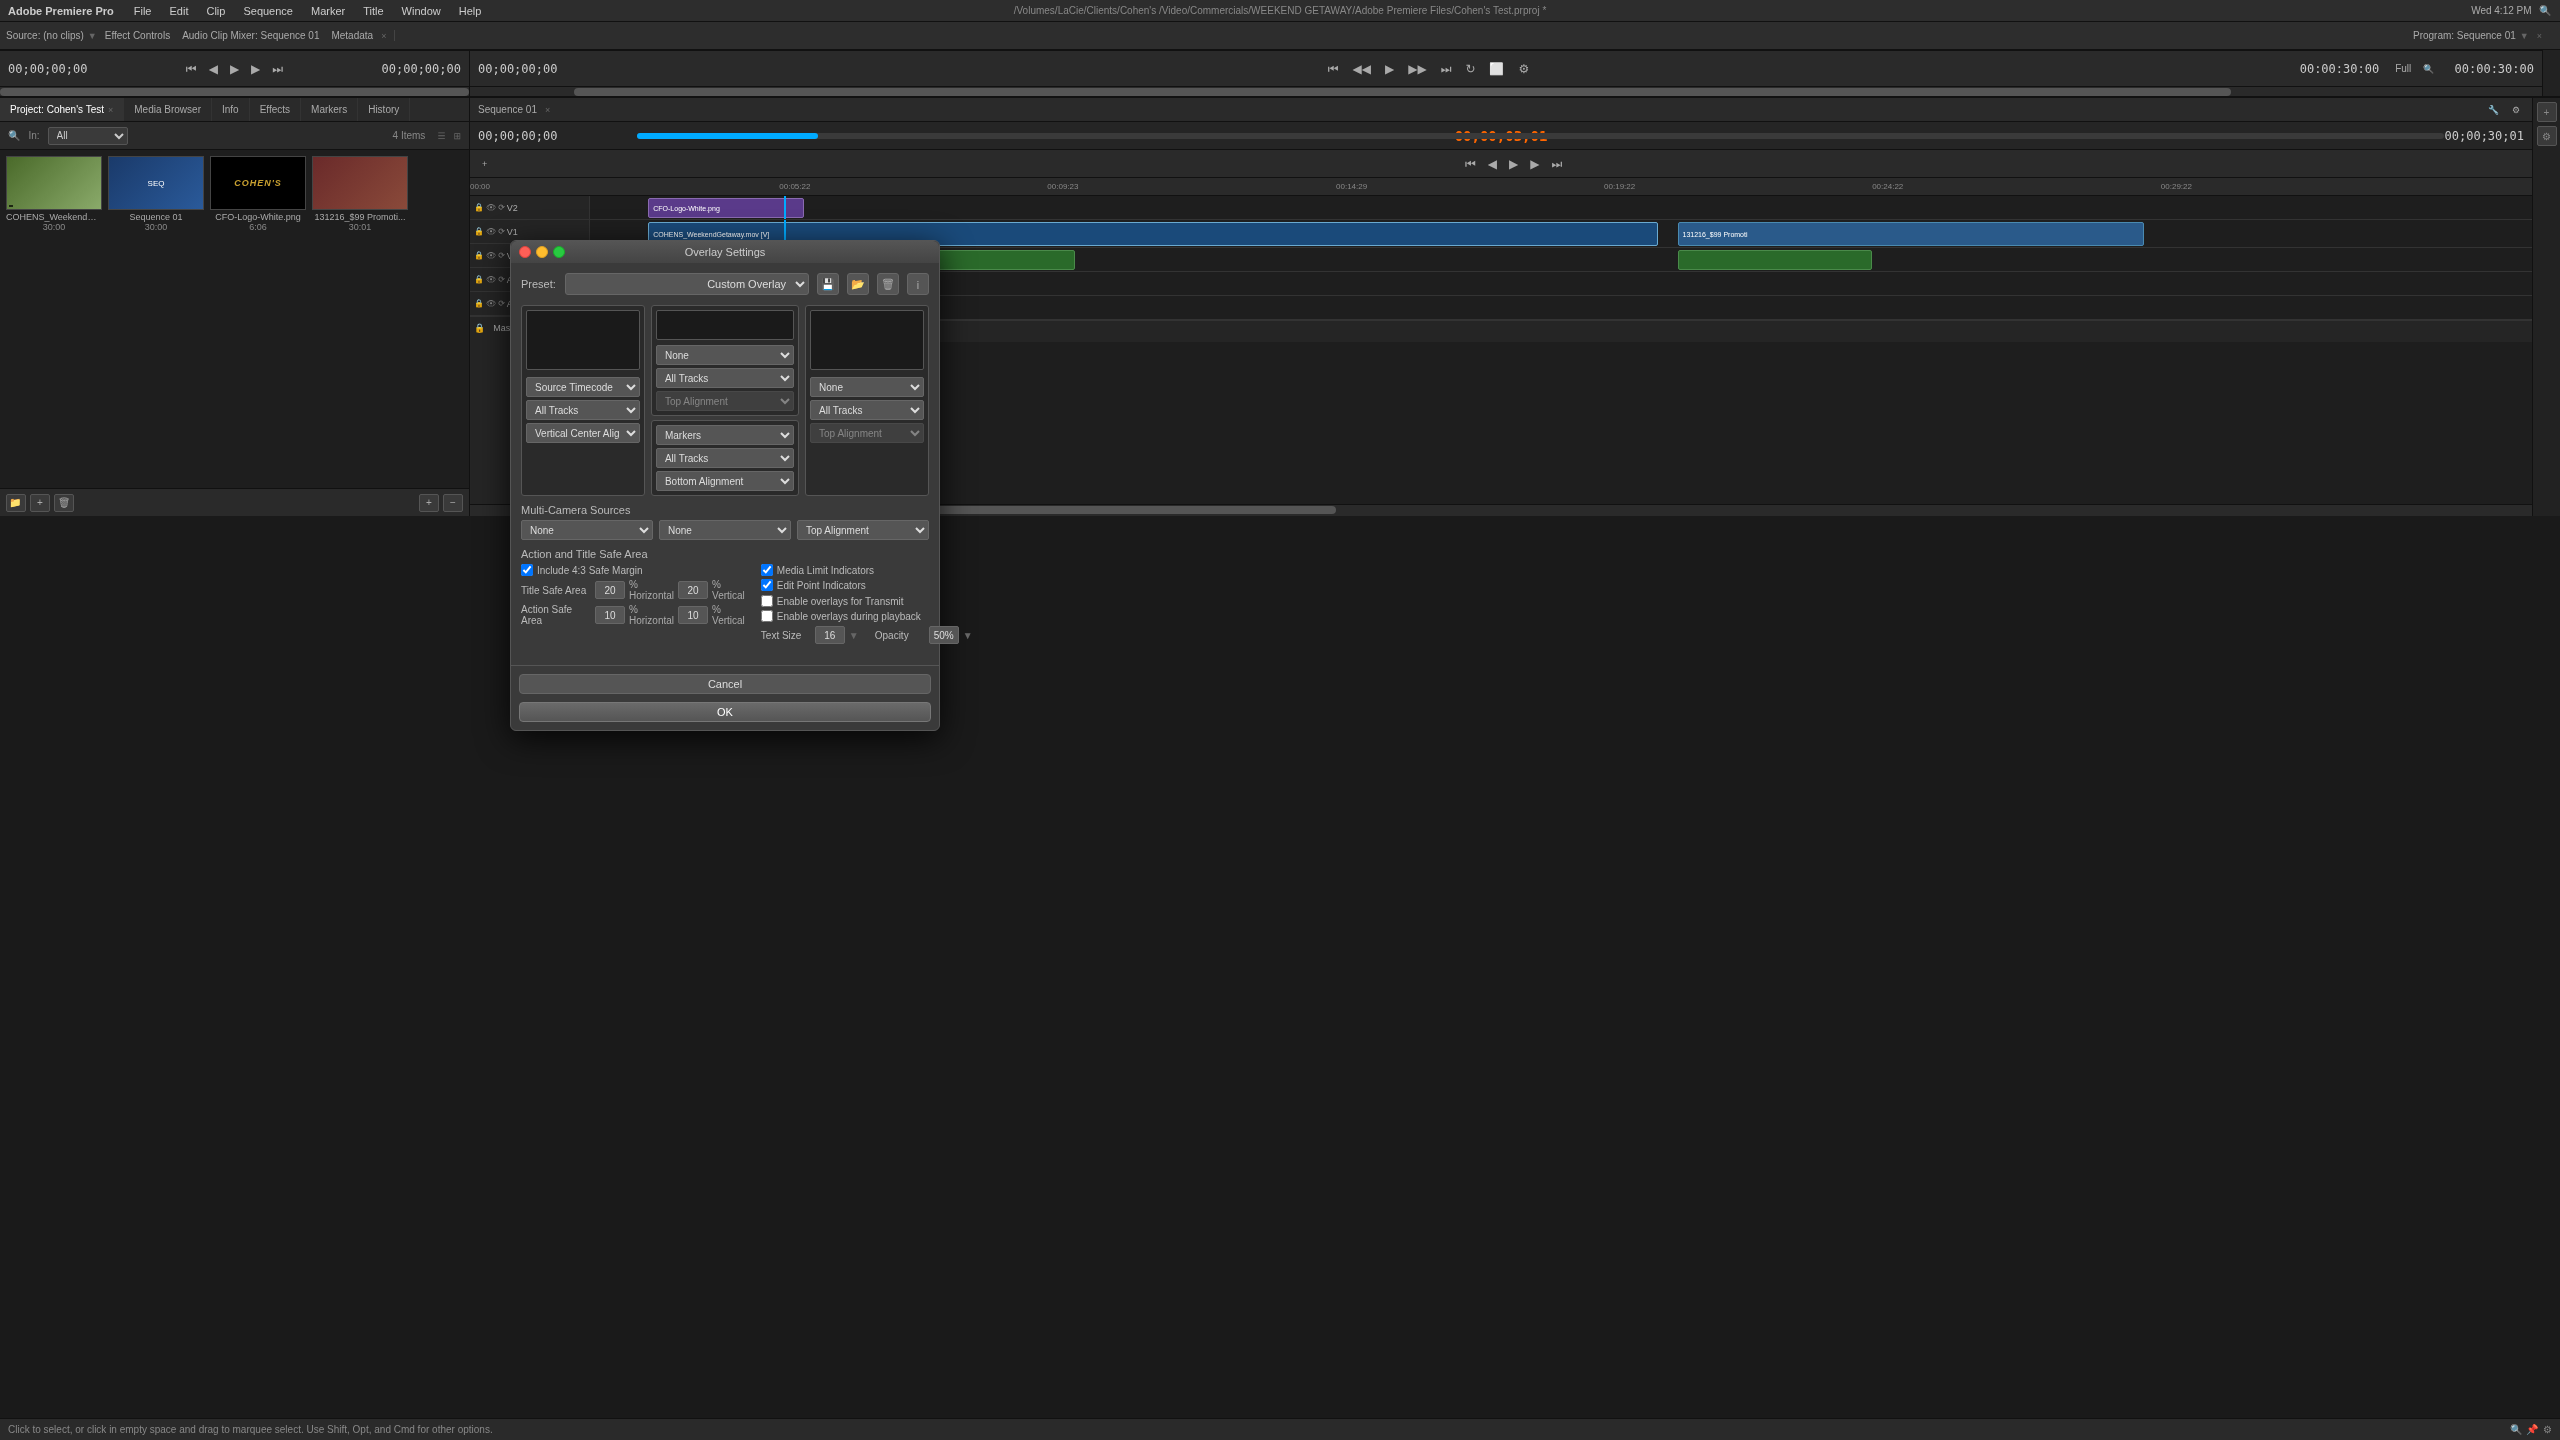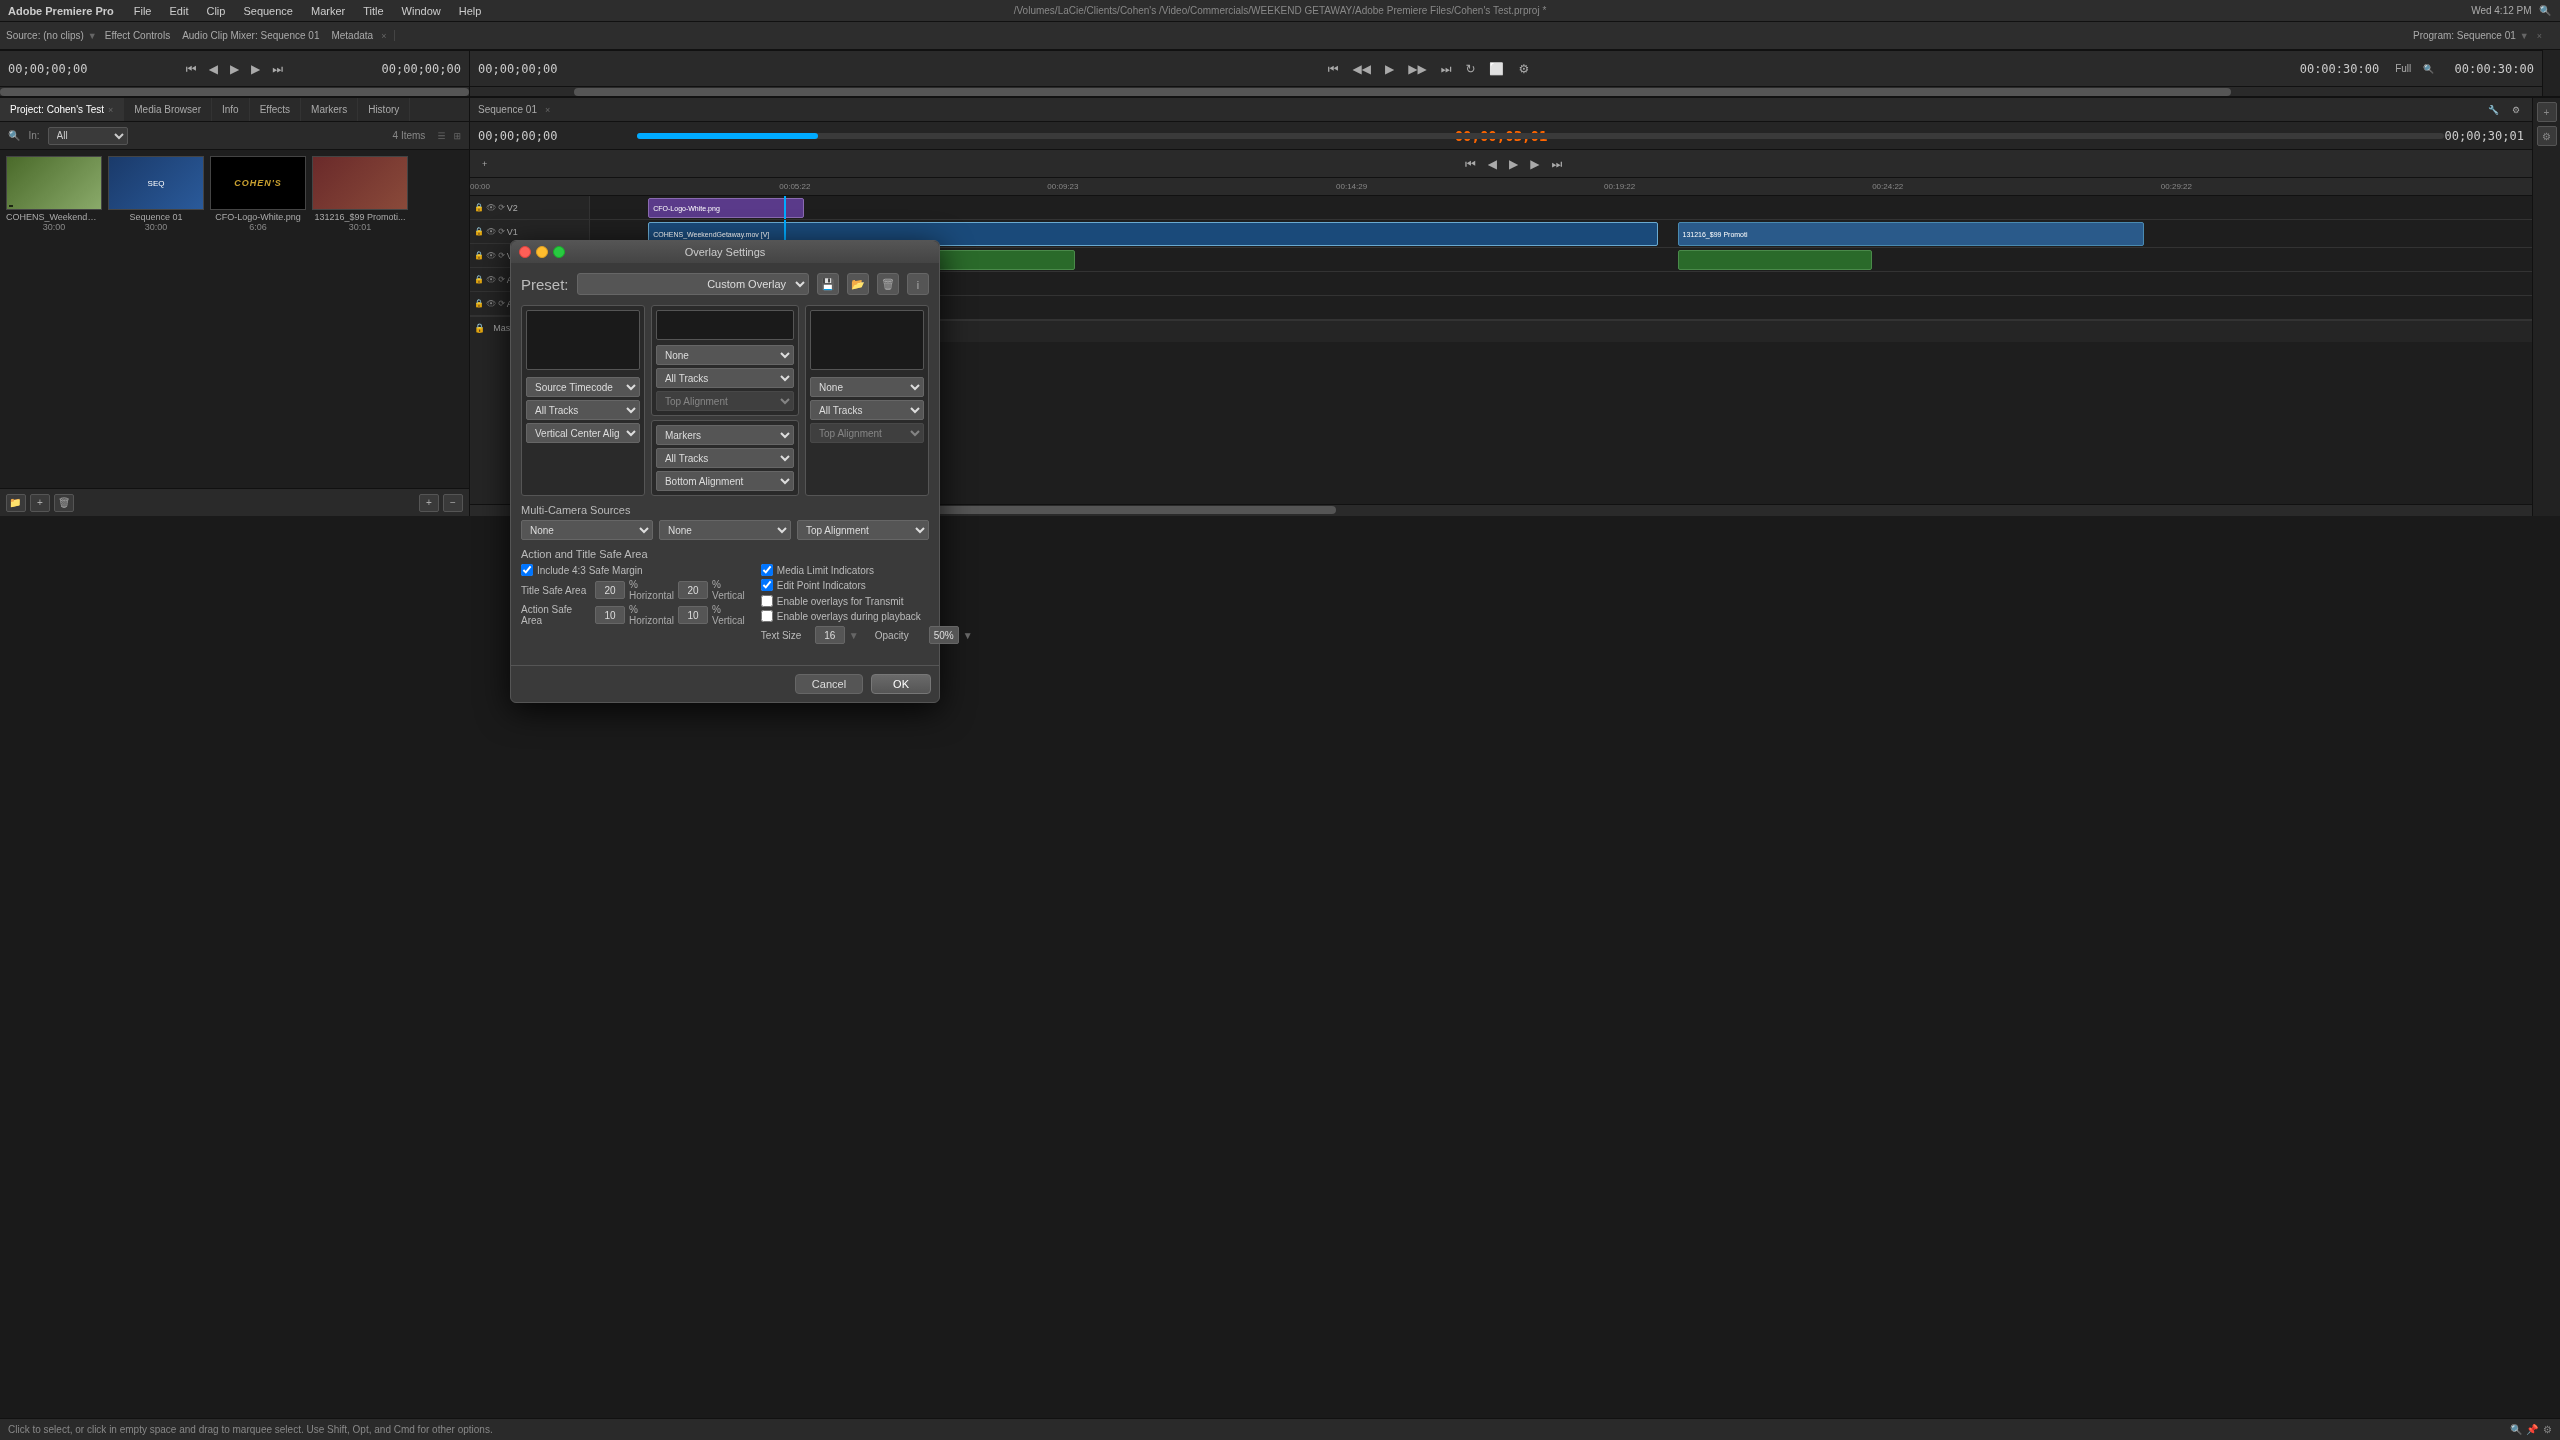--- a/index.html
+++ b/index.html
@@ -547,21 +547,21 @@
     .dialog-body {
       padding: 10px;
     }
     .dialog-preset-row {
       display: flex;
       align-items: center;
       gap: 8px;
       margin-bottom: 10px;
     }
     .dialog-label {
-      font-size: 15px;
+      font-size: 11px;
       color: #bbb;
       min-width: 36px;
     }
     .dialog-select {
       background: #555;
       border: 1px solid #666;
       color: #ddd;
       font-size: 11px;
       padding: 2px 6px;
       border-radius: 3px;
@@ -680,20 +680,21 @@
       height: 18px;
       text-align: center;
     }
 
     .dialog-footer {
       display: flex;
       justify-content: flex-end;
       gap: 8px;
       padding: 8px;
       border-top: 1px solid #555;
+      flex-direction: column;
     }
     .btn-cancel {
       background: #555;
       border: 1px solid #666;
       color: #ddd;
       font-size: 11px;
       padding: 3px 16px;
       border-radius: 4px;
       cursor: pointer;
     }

